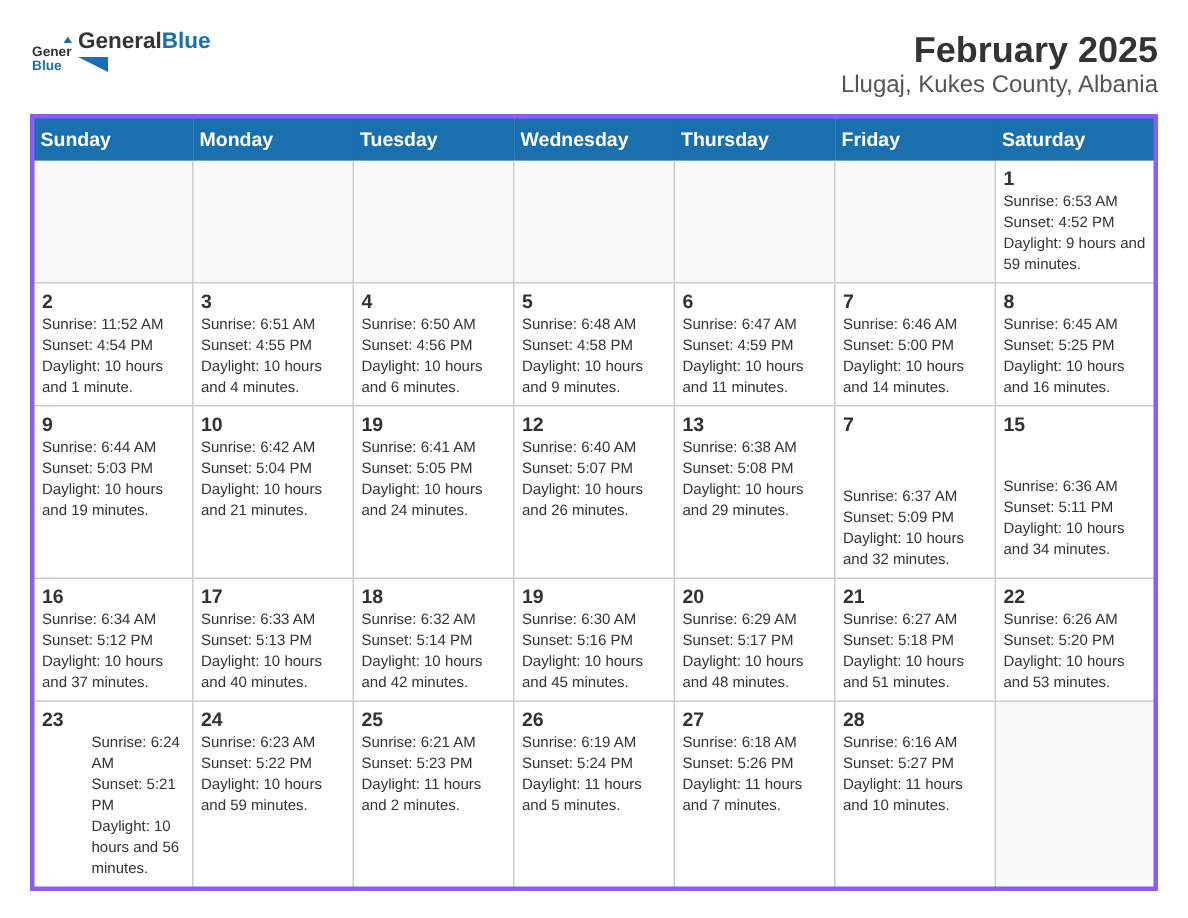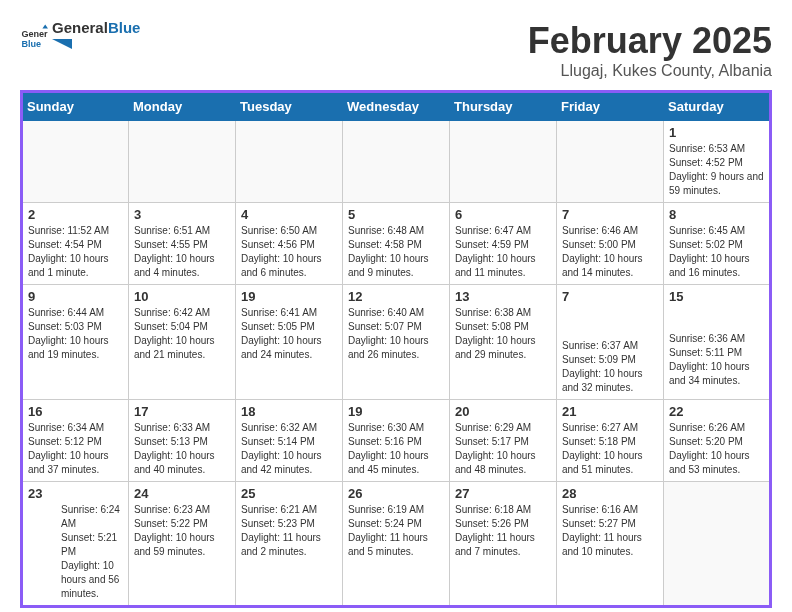--- a/index.html
+++ b/index.html
@@ -22,21 +22,21 @@
       gap: 4px;
     }
     .logo-icon {
       width: 28px;
       height: 28px;
     }
     .title-section {
       text-align: right;
     }
     .calendar-title {
-      font-size: 36px;
+      font-size: 24px;
       font-weight: bold;
       color: #333;
     }
     .calendar-subtitle {
       font-size: 16px;
       color: #555;
     }
     .calendar {
       width: 100%;
       border-collapse: collapse;
@@ -160,21 +160,21 @@
         </td>
         <td>
           <span class="day-number">7</span>
           <div class="day-info" style="white-space: pre-line;">Sunrise: 6:46 AM
 Sunset: 5:00 PM
 Daylight: 10 hours and 14 minutes.</div>
         </td>
         <td>
           <span class="day-number">8</span>
           <div class="day-info" style="white-space: pre-line;">Sunrise: 6:45 AM
-Sunset: 5:02 PM
+Sunset: 5:25 PM
 Daylight: 10 hours and 16 minutes.</div>
         </td>
       </tr>
       <tr>
         <td>
           <span class="day-number">9</span>
           <div class="day-info" style="white-space: pre-line;">Sunrise: 6:44 AM
 Sunset: 5:03 PM
 Daylight: 10 hours and 19 minutes.</div>
         </td>

